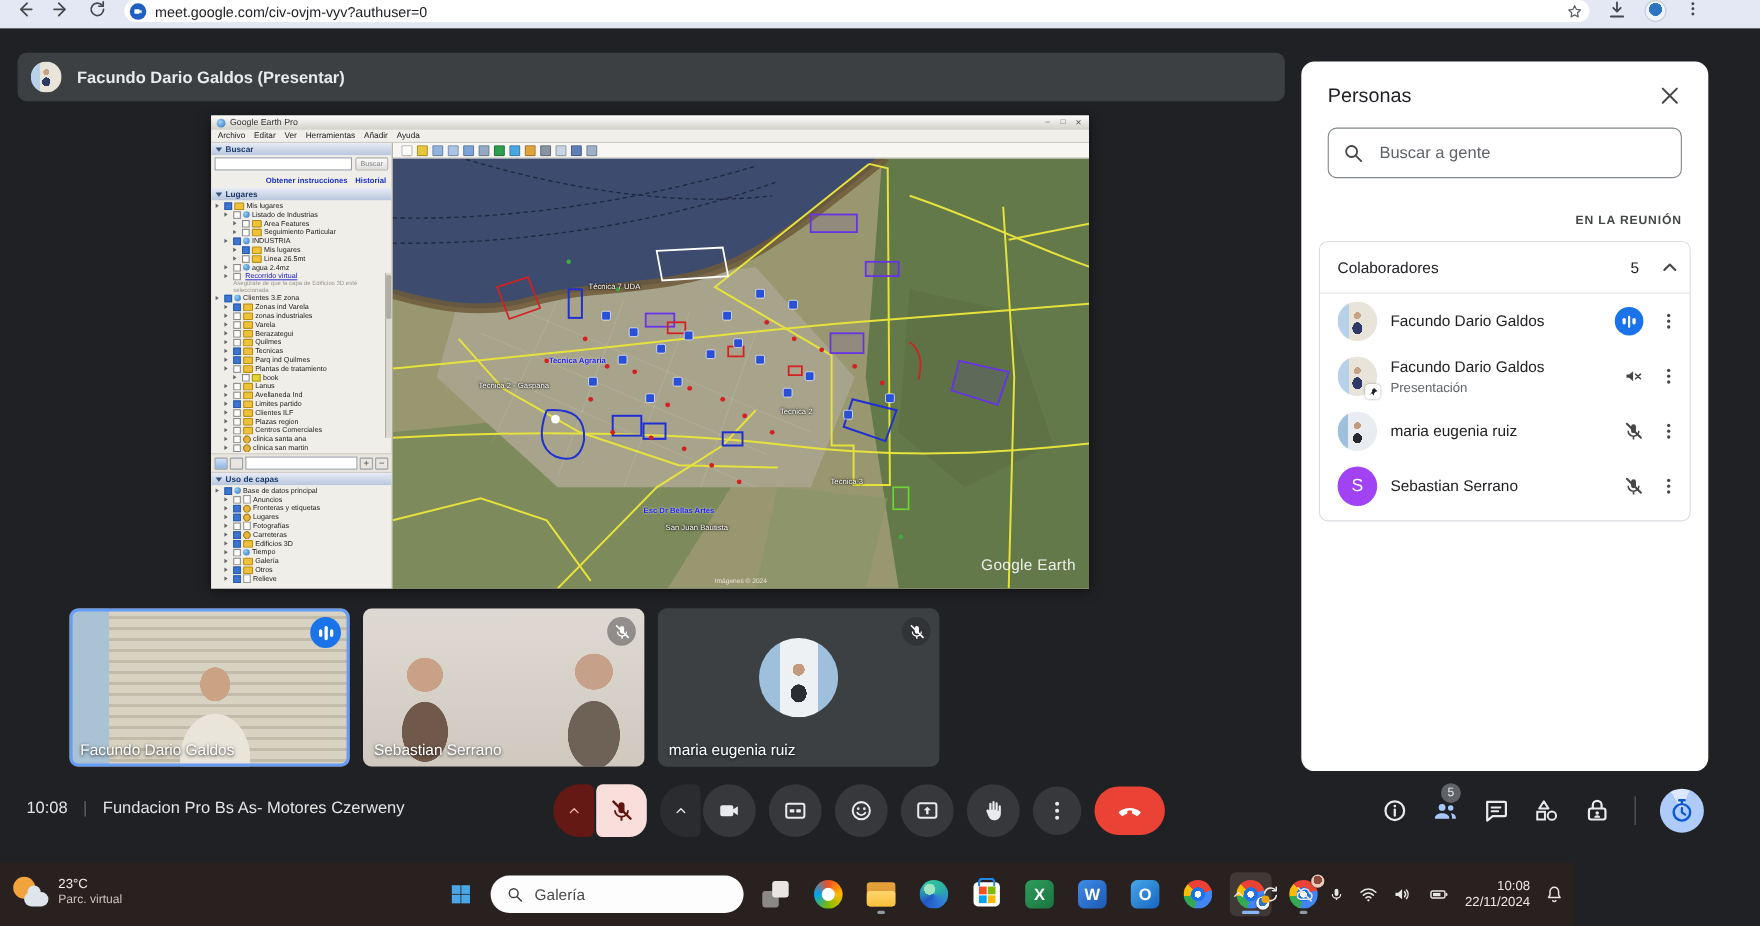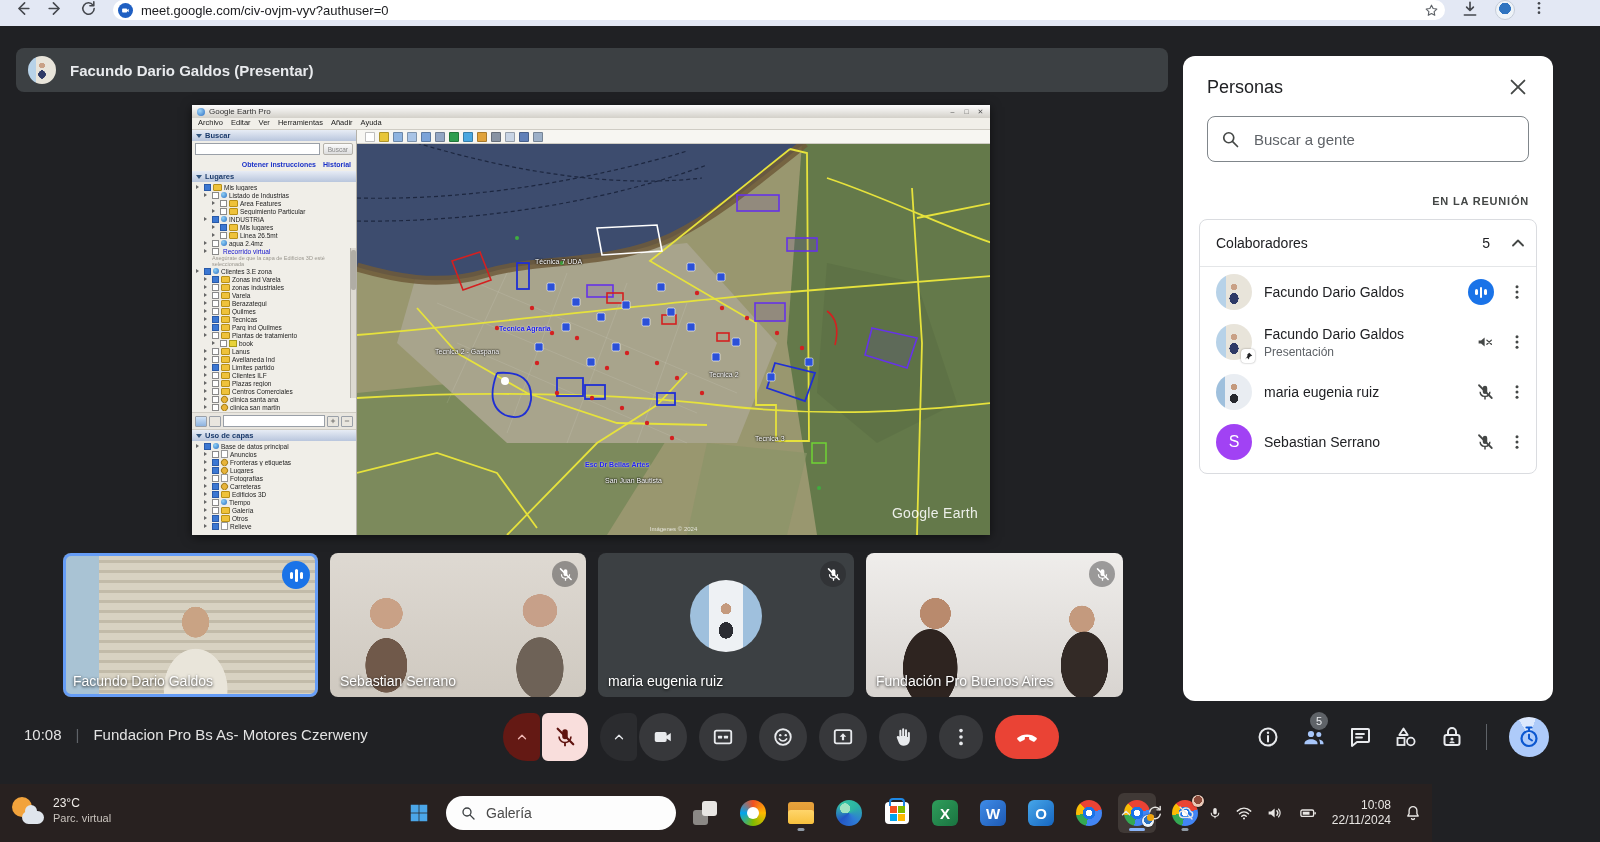--- a/index.html
+++ b/index.html
@@ -912,28 +912,20 @@
     </div>
     <div class="tile tile-3" style="left:598px;width:256px">
       <div class="camoff-avatar"></div>
       <div class="mutebadge">
           <svg class="i">
             <use href="#ic-micoff"></use>
           </svg>
         </div>
       <span class="name">maria eugenia ruiz</span>
     </div>
-    <div class="tile tile-4" style="left:866px;width:257px">
-      <div class="mutebadge">
-          <svg class="i">
-            <use href="#ic-micoff"></use>
-          </svg>
-        </div>
-      <span class="name">Fundación Pro Buenos Aires</span>
-    </div>
 
     <div class="panel">
       <div class="panel-h">
         <span class="panel-title">Personas</span>
         <svg class="i panel-close">
             <use href="#ic-close"></use>
           </svg>
       </div>
       <div class="searchbox">
         <svg class="i">

